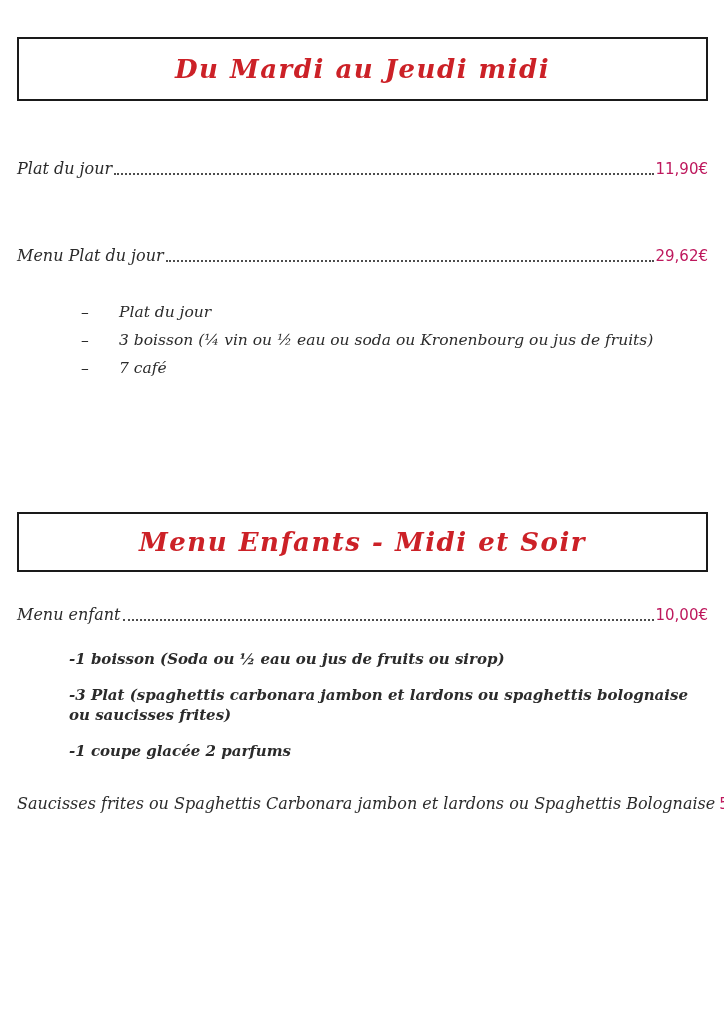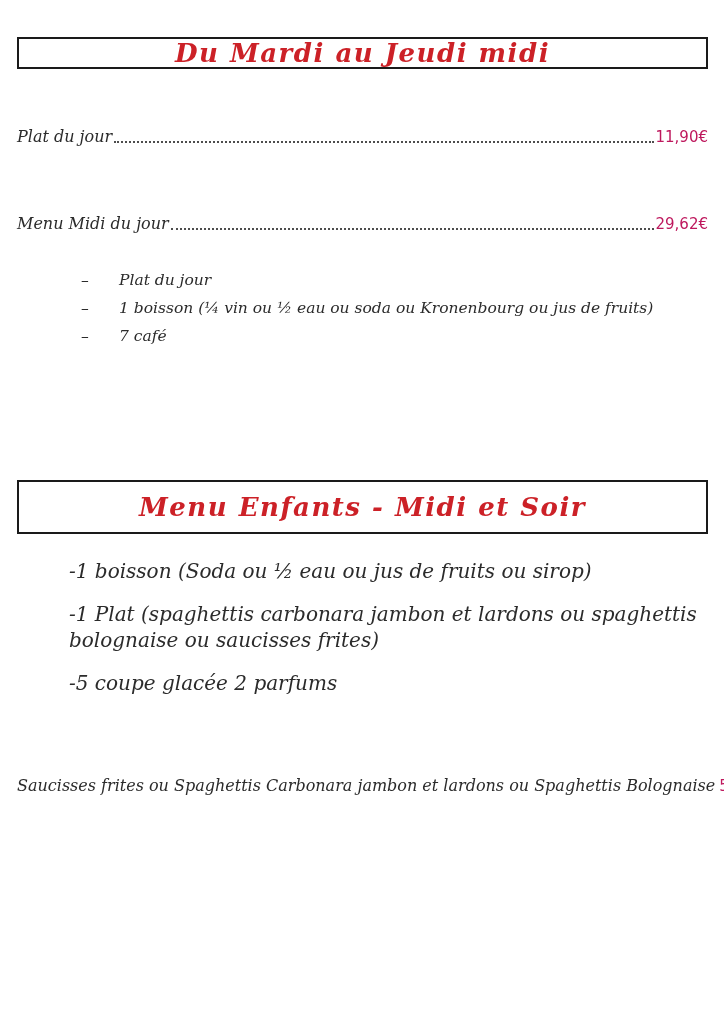--- a/index.html
+++ b/index.html
@@ -19,27 +19,27 @@
   }
   .page {
     width: 724px;
     height: 1024px;
     padding: 0 16px 0 17px;
     position: relative;
   }
   
   .title-box {
     border: 2px solid var(--border);
-    height: 32px;
+    height: 64px;
     display: flex;
     align-items: center;
     justify-content: center;
   }
   .title-box.first { margin-top: 37px; }
-  .title-box.second { margin-top: 133px; height: 54px; }
+  .title-box.second { margin-top: 133px; height: 60px; }
   .section-title {
     color: var(--accent);
     font-size: 26px;
     font-style: italic;
     font-weight: bold;
     letter-spacing: 1.5px;
   }
   
   .price-row {
     display: flex;
@@ -59,43 +59,44 @@
   .price-row .price {
     font-family: "DejaVu Sans", sans-serif;
     font-style: normal;
     font-size: 15px;
     color: #be185d;
     white-space: nowrap;
   }
   .row-plat   { margin-top: 58px; }
   .row-menu   { margin-top: 66px; }
   .row-enfant { margin-top: 33px; }
-  .row-footer { margin-top: 80px; }
+  .row-footer { margin-top: 32px; }
   
   .dash-list {
     margin-top: 36px;
     padding-left: 64px;
     font-size: 15.5px;
     font-style: italic;
   }
   .dash-list .item {
     display: flex;
     margin-bottom: 9px;
     line-height: 1.25;
   }
   .dash-list .dash {
     width: 38px;
     flex: 0 0 38px;
   }
   
   .sub-list {
     margin-top: 24px;
     padding-left: 52px;
-    font-size: 20px;
+    font-size: 15px;
     font-style: italic;
+    font-weight: bold;
   }
   .sub-list .item {
     margin-bottom: 17px;
     line-height: 1.3;
   }
 </style>
 </head>
 <body>
 
 <div class="page">
@@ -104,49 +105,54 @@
     <span class="section-title">Du Mardi au Jeudi midi</span>
   </div>
 
   <div class="price-row row-plat">
     <span class="label">Plat du jour</span>
     <span class="dots"></span>
     <span class="price">11,90€</span>
   </div>
 
   <div class="price-row row-menu">
-    <span class="label">Menu  Midi du jour</span>
+    <span class="label">Menu  Plat du jour</span>
     <span class="dots"></span>
     <span class="price">29,62€</span>
   </div>
 
   <div class="dash-list">
     <div class="item">
       <span class="dash">–</span>
       <span>Plat du jour</span>
     </div>
     <div class="item">
       <span class="dash">–</span>
-      <span>1 boisson (¼ vin ou ½ eau ou soda ou Kronenbourg ou jus de fruits)</span>
+      <span>3 boisson (¼ vin ou ½ eau ou soda ou Kronenbourg ou jus de fruits)</span>
     </div>
     <div class="item">
       <span class="dash">–</span>
       <span>7 café</span>
     </div>
   </div>
 
   <div class="title-box second">
     <span class="section-title">Menu Enfants - Midi et Soir</span>
   </div>
 
+  <div class="price-row row-enfant">
+    <span class="label">Menu enfant</span>
+    <span class="dots"></span>
+    <span class="price">10,00€</span>
+  </div>
 
   <div class="sub-list">
     <div class="item">-1 boisson (Soda ou ½ eau ou jus de fruits ou sirop)</div>
-    <div class="item">-1 Plat (spaghettis carbonara jambon et lardons ou spaghettis bolognaise ou saucisses frites)</div>
-    <div class="item">-5 coupe glacée 2 parfums</div>
+    <div class="item">-3 Plat (spaghettis carbonara jambon et lardons ou spaghettis bolognaise ou saucisses frites)</div>
+    <div class="item">-1 coupe glacée 2 parfums</div>
   </div>
 
   <div class="price-row row-footer">
     <span class="label">Saucisses frites ou Spaghettis Carbonara jambon et lardons ou Spaghettis  Bolognaise</span>
     <span class="dots"></span>
     <span class="price">5,50€</span>
   </div>
 
 </div>
 

